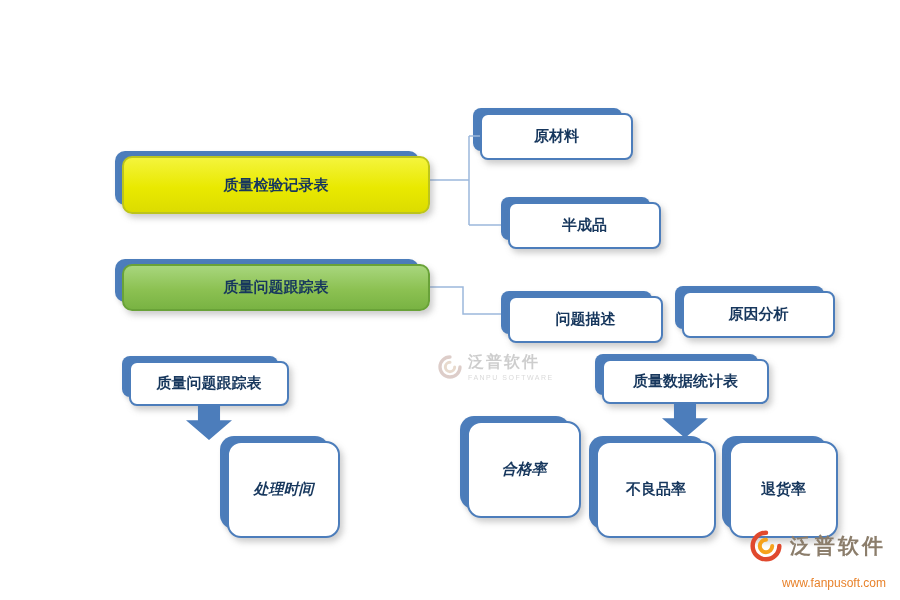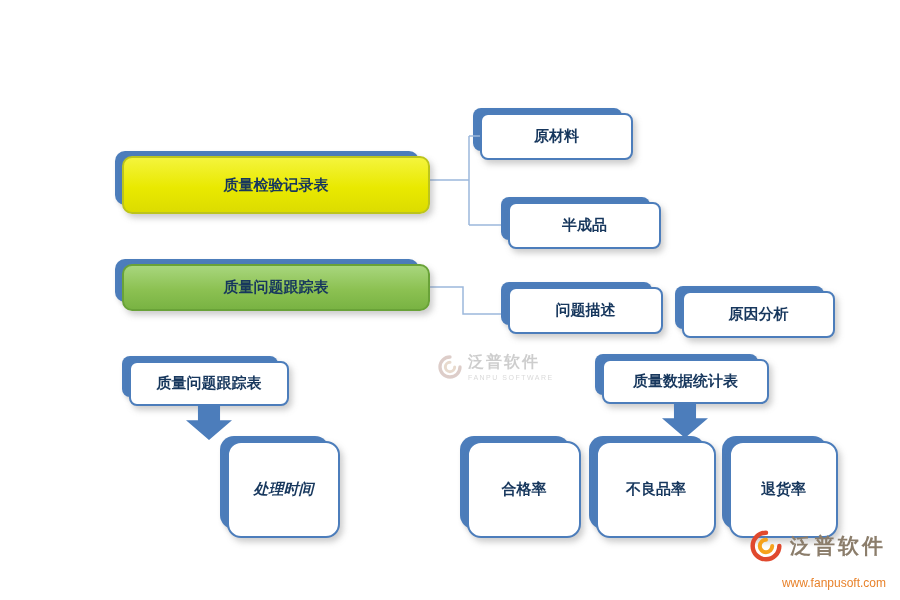--- a/index.html
+++ b/index.html
@@ -39,27 +39,27 @@
   .box-green {
     background:linear-gradient(180deg, #a8d67d 0%, #8cc152 55%, #79b343 100%);
     border:2px solid #69a238;
   }
 
   
   .n-inspection { left:122px; top:156px; width:308px; height:58px; }
   .n-raw        { left:480px; top:113px; width:153px; height:47px; border-radius:8px; }
   .n-semi       { left:508px; top:202px; width:153px; height:47px; border-radius:8px; }
   .n-noncon     { left:122px; top:264px; width:308px; height:47px; }
-  .n-problem    { left:508px; top:287px; width:155px; height:47px; border-radius:8px; }
+  .n-problem    { left:508px; top:296px; width:155px; height:47px; border-radius:8px; }
   .n-cause      { left:682px; top:291px; width:153px; height:47px; border-radius:8px; }
   .n-tracking   { left:129px; top:361px; width:160px; height:45px; border-radius:8px; }
   .n-stats      { left:602px; top:359px; width:167px; height:45px; border-radius:8px; }
   .n-resp       { left:98px;  top:441px; width:116px; height:97px; border-radius:14px; }
   .n-time       { left:227px; top:441px; width:113px; height:97px; border-radius:14px;font-style:italic; }
-  .n-pass       { left:467px; top:441px; width:114px; height:97px; border-radius:14px; }
+  .n-pass       { left:467px; top:421px; width:114px; height:97px; border-radius:14px;font-style:italic; }
   .n-defect     { left:596px; top:441px; width:120px; height:97px; border-radius:14px; }
   .n-return     { left:729px; top:441px; width:109px; height:97px; border-radius:14px; }
 
   .arrow-down {
     position:absolute; width:46px; height:34px;
     background:var(--accent-blue, #4C7DBB);
     clip-path:polygon(26% 0, 74% 0, 74% 42%, 100% 42%, 50% 100%, 0 42%, 26% 42%);
     filter:drop-shadow(2px 2px 2px rgba(120,120,120,0.4));
   }
   .arrow-left  { left:186px; top:406px; }

